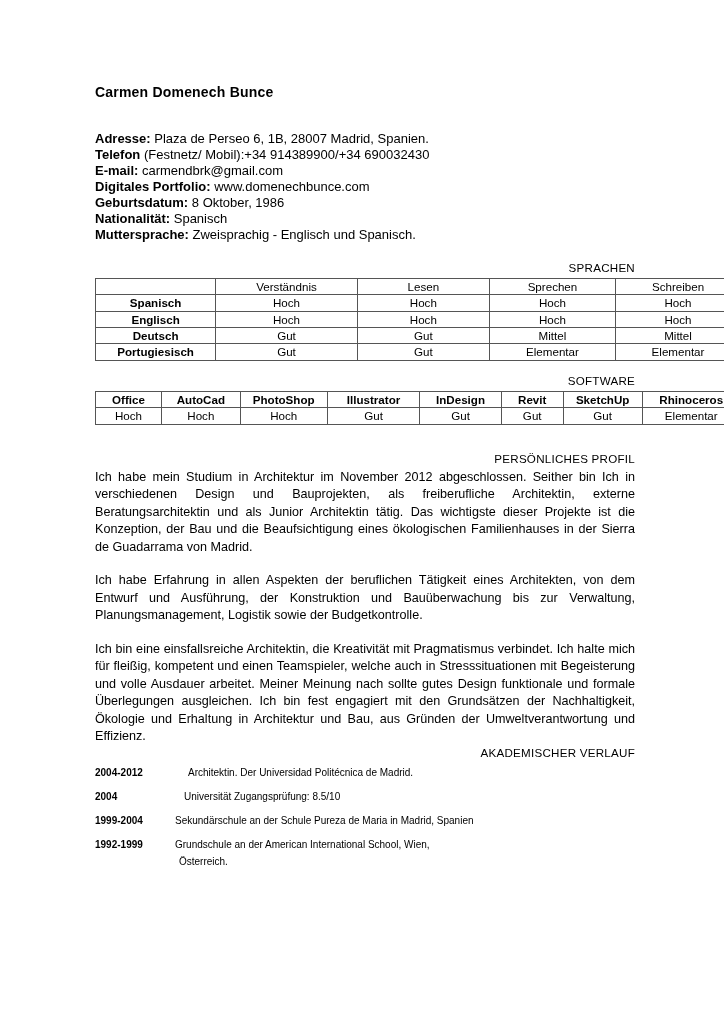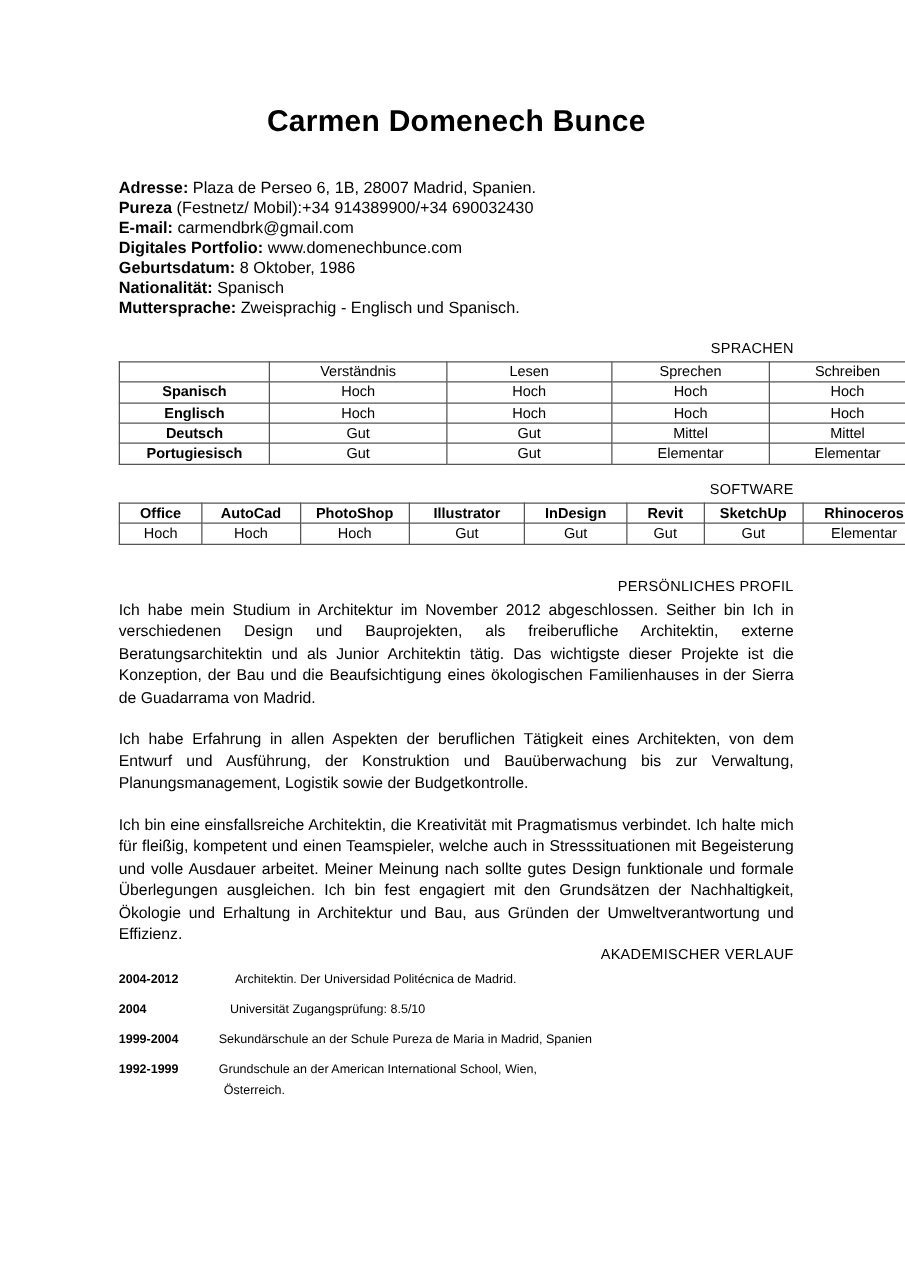--- a/index.html
+++ b/index.html
@@ -25,27 +25,26 @@
   }
   .content {
     position: absolute;
     left: 95px;
     top: 0;
     width: 540px;
   }
 
   
   .doc-name {
-    font-size: 24px;
+    font-size: 14px;
     font-weight: bold;
     letter-spacing: 0.2px;
     margin: 0;
     padding-top: 85px;
     line-height: 1.1;
-    text-align: center;
   }
 
   
   .contact-block {
     margin-top: 31px;
     font-size: 13px;
     line-height: 15.9px;
   }
   .contact-row {
     white-space: nowrap;
@@ -157,21 +156,21 @@
 <div class="page">
   <div class="content">
 
     <h1 class="doc-name">Carmen Domenech Bunce</h1>
 
     <div class="contact-block">
       <div class="contact-row">
         <span class="contact-label">Adresse:</span><span class="contact-value"> Plaza de Perseo 6, 1B, 28007 Madrid, Spanien.</span>
       </div>
       <div class="contact-row">
-        <span class="contact-label">Pureza</span><span class="contact-value"> (Festnetz/ Mobil):+34 914389900/+34 690032430</span>
+        <span class="contact-label">Telefon</span><span class="contact-value"> (Festnetz/ Mobil):+34 914389900/+34 690032430</span>
       </div>
       <div class="contact-row">
         <span class="contact-label">E-mail:</span><span class="contact-value"> carmendbrk@gmail.com</span>
       </div>
       <div class="contact-row">
         <span class="contact-label">Digitales Portfolio:</span><span class="contact-value"> www.domenechbunce.com</span>
       </div>
       <div class="contact-row">
         <span class="contact-label">Geburtsdatum:</span><span class="contact-value"> 8 Oktober, 1986</span>
       </div>

